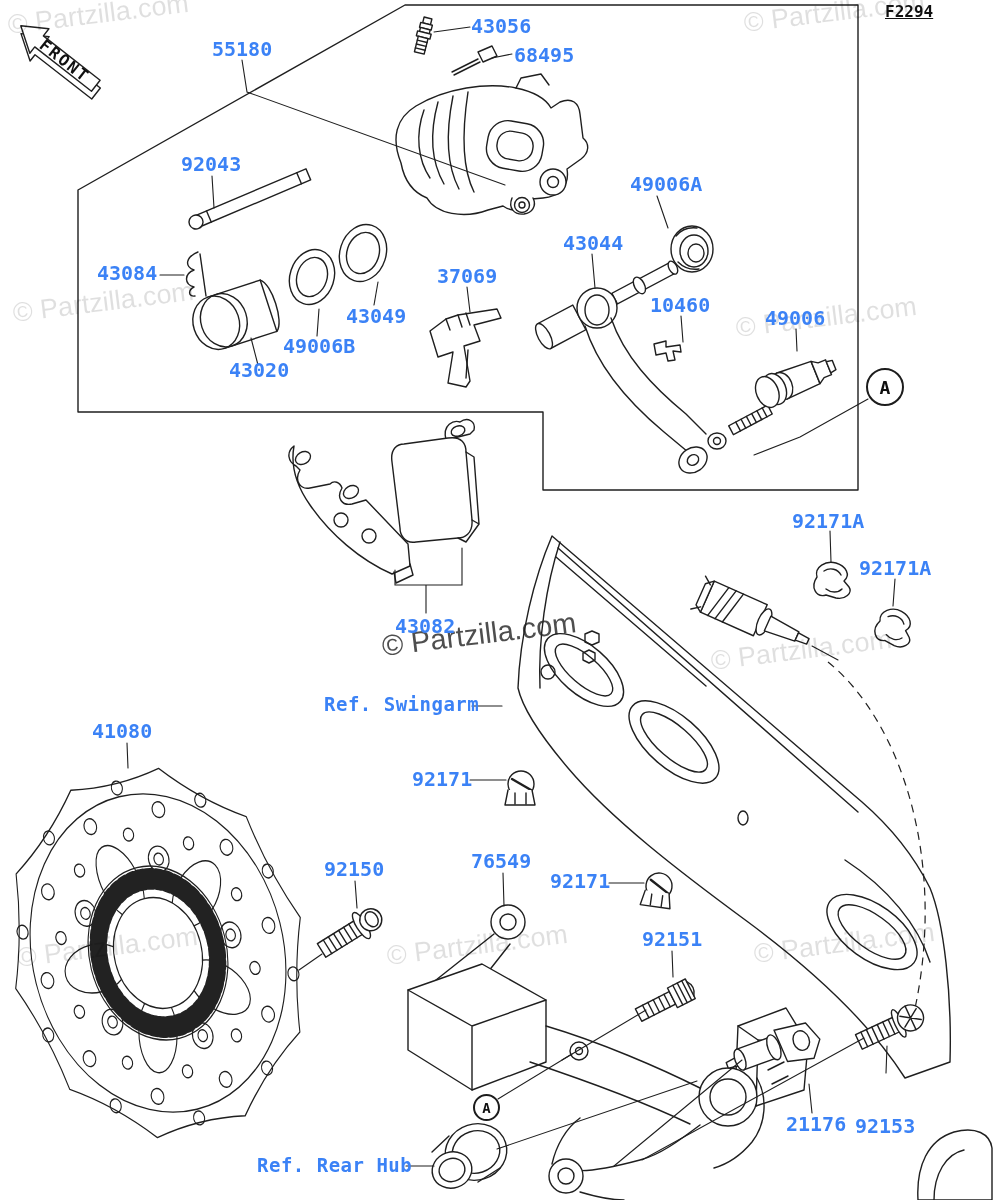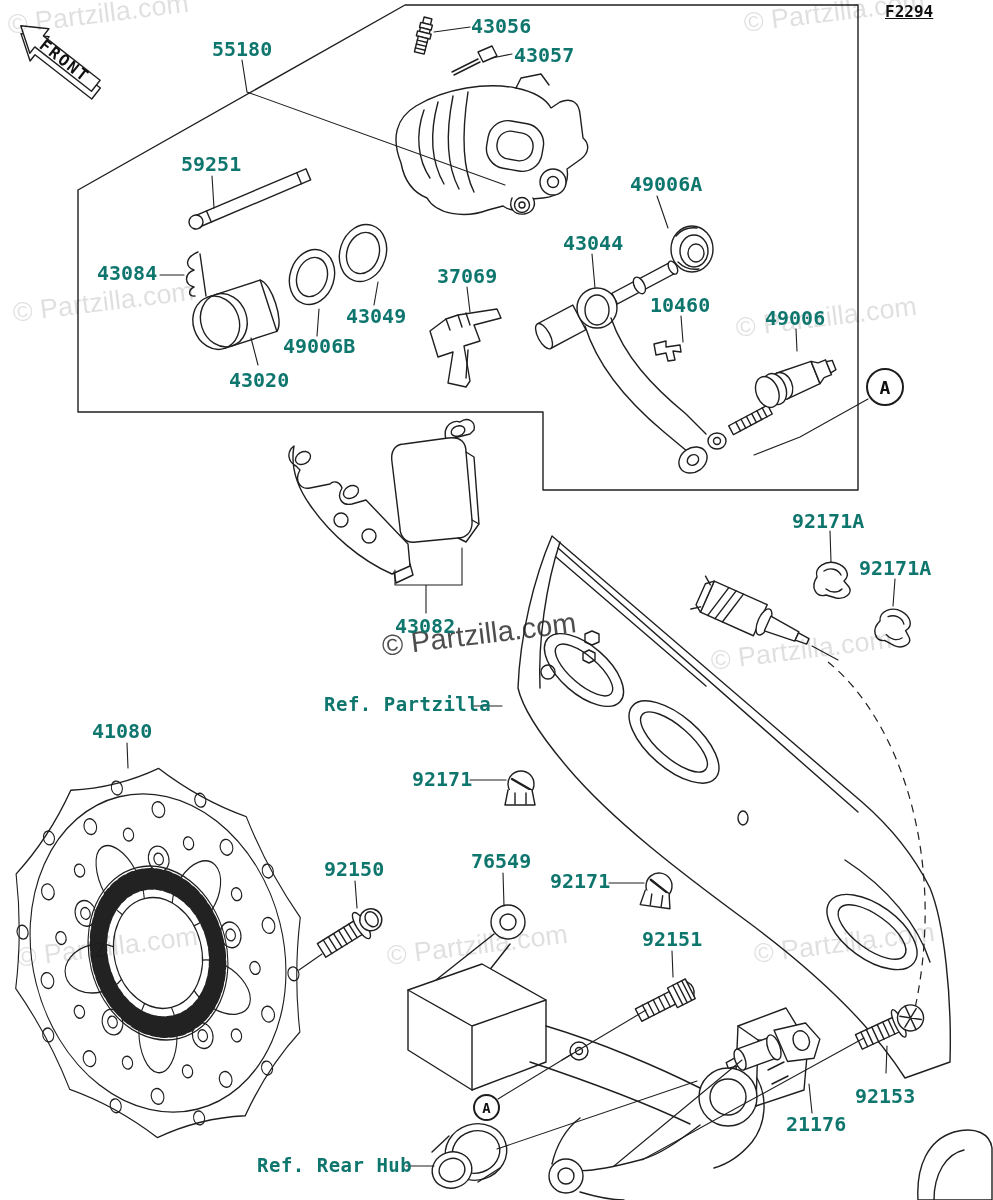--- a/index.html
+++ b/index.html
@@ -1,18 +1,18 @@
 <!DOCTYPE html>
 <html><head>
 <meta charset="utf-8">
 <style>
   html,body{margin:0;padding:0;background:#888;}
   #page{position:relative;width:993px;height:1200px;background:#fff;overflow:hidden;
         font-family:"DejaVu Sans Mono",monospace;}
-  .plabel{position:absolute;font:bold 20px "DejaVu Sans Mono",monospace;color:#0f766e;
+  .plabel{position:absolute;font:bold 20px "DejaVu Sans Mono",monospace;color:#3b82f6;
           line-height:1;white-space:nowrap;}
   .ref{font-size:19px;letter-spacing:.5px;}
   .figcode{position:absolute;font:bold 16px "DejaVu Sans Mono",monospace;color:#101010;text-decoration:underline;}
   .wm{position:absolute;font-family:"Liberation Sans",sans-serif;font-size:27px;color:#000;
       opacity:.12;transform:rotate(-7deg);transform-origin:left center;white-space:nowrap;}
   .wm.dark{opacity:.8;font-size:29px;color:#222;}
   .acircle{position:absolute;border:2px solid #1c1c1c;border-radius:50%;background:#fff;
            display:flex;align-items:center;justify-content:center;
            font:bold 18px "DejaVu Sans Mono",monospace;color:#101010;box-sizing:border-box;}
   svg{position:absolute;left:0;top:0;}
@@ -374,43 +374,43 @@
   <div class="wm" style="left:736px;top:313px">© Partzilla.com</div>
   <div class="wm dark" style="left:382px;top:630px">© Partzilla.com</div>
   <div class="wm" style="left:711px;top:646px">© Partzilla.com</div>
   <div class="wm" style="left:17px;top:943px">© Partzilla.com</div>
   <div class="wm" style="left:387px;top:941px">© Partzilla.com</div>
   <div class="wm" style="left:754px;top:939px">© Partzilla.com</div>
 
   <div class="figcode" style="left:885px;top:2px">F2294</div>
 
   <div class="plabel" style="left:471px;top:16px">43056</div>
-  <div class="plabel" style="left:514px;top:45px">43057</div>
+  <div class="plabel" style="left:514px;top:45px">68495</div>
   <div class="plabel" style="left:212px;top:39px">55180</div>
-  <div class="plabel" style="left:181px;top:154px">59251</div>
+  <div class="plabel" style="left:181px;top:154px">92043</div>
   <div class="plabel" style="left:97px;top:263px">43084</div>
-  <div class="plabel" style="left:229px;top:370px">43020</div>
+  <div class="plabel" style="left:229px;top:360px">43020</div>
   <div class="plabel" style="left:283px;top:336px">49006B</div>
   <div class="plabel" style="left:346px;top:306px">43049</div>
   <div class="plabel" style="left:437px;top:266px">37069</div>
   <div class="plabel" style="left:563px;top:233px">43044</div>
   <div class="plabel" style="left:630px;top:174px">49006A</div>
   <div class="plabel" style="left:650px;top:295px">10460</div>
   <div class="plabel" style="left:765px;top:308px">49006</div>
   <div class="plabel" style="left:395px;top:616px">43082</div>
   <div class="plabel" style="left:792px;top:511px">92171A</div>
   <div class="plabel" style="left:859px;top:558px">92171A</div>
   <div class="plabel" style="left:92px;top:721px">41080</div>
   <div class="plabel" style="left:412px;top:769px">92171</div>
   <div class="plabel" style="left:324px;top:859px">92150</div>
   <div class="plabel" style="left:471px;top:851px">76549</div>
   <div class="plabel" style="left:550px;top:871px">92171</div>
   <div class="plabel" style="left:642px;top:929px">92151</div>
-  <div class="plabel" style="left:855px;top:1086px">92153</div>
+  <div class="plabel" style="left:855px;top:1116px">92153</div>
   <div class="plabel" style="left:786px;top:1114px">21176</div>
 
-  <div class="plabel ref" style="left:324px;top:695px">Ref. Partzilla</div>
+  <div class="plabel ref" style="left:324px;top:695px">Ref. Swingarm</div>
   <div class="plabel ref" style="left:257px;top:1156px">Ref. Rear Hub</div>
 
   <div class="acircle" style="left:866px;top:368px;width:38px;height:38px">A</div>
   <div class="acircle" style="left:473px;top:1094px;width:27px;height:27px;font-size:14px">A</div>
 
 </div>
 
 </body></html>

